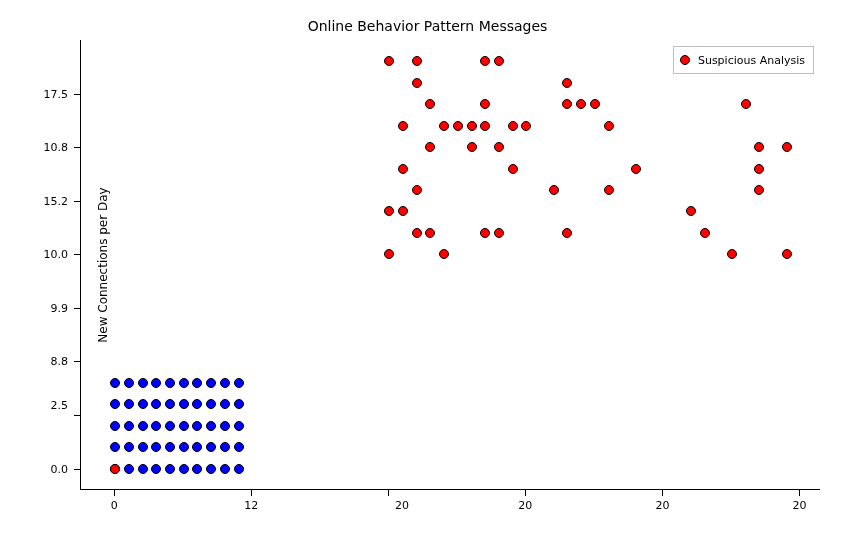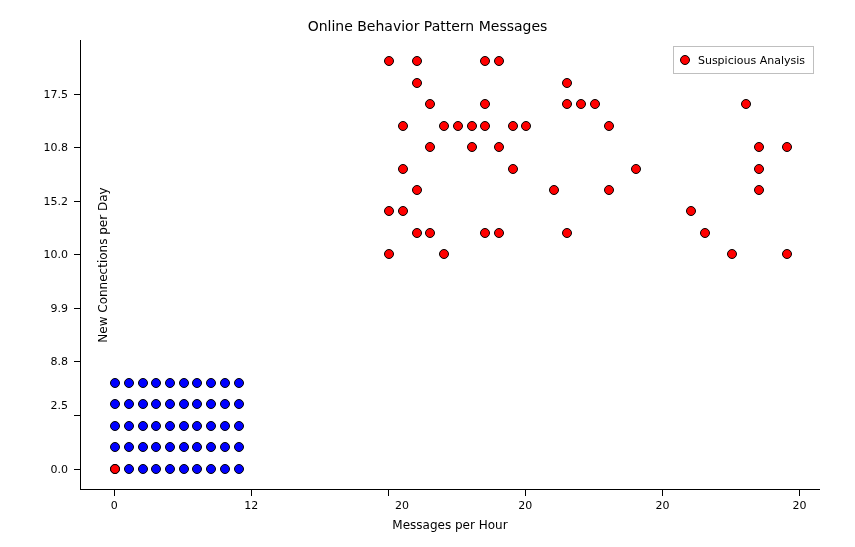--- a/index.html
+++ b/index.html
@@ -216,21 +216,20 @@
         <div class="point" style="left: 609.815px; top: 171.429px; background: rgb(255, 0, 0);"></div>
         <div class="point" style="left: 623.519px; top: 192.857px; background: rgb(255, 0, 0);"></div>
         <div class="point" style="left: 650.926px; top: 214.286px; background: rgb(255, 0, 0);"></div>
         <div class="point" style="left: 664.63px; top: 64.2857px; background: rgb(255, 0, 0);"></div>
         <div class="point" style="left: 678.333px; top: 150px; background: rgb(255, 0, 0);"></div>
         <div class="point" style="left: 678.333px; top: 128.571px; background: rgb(255, 0, 0);"></div>
         <div class="point" style="left: 678.333px; top: 107.143px; background: rgb(255, 0, 0);"></div>
         <div class="point" style="left: 705.741px; top: 214.286px; background: rgb(255, 0, 0);"></div>
         <div class="point" style="left: 705.741px; top: 107.143px; background: rgb(255, 0, 0);"></div>
       </div>
-    <div class="xlabel">Messages per Hour</div>
     <div class="ylabel">New Connections per Day</div>
     <div class="legend">
       <div class="legend-row">
         <span class="legend-marker" style="background: rgb(255, 0, 0);"></span>
         <span>Suspicious Analysis</span>
       </div>
     </div>
   <div class="tick-x" style="left: 34.2593px;"></div>
       <div class="tick-x-label" style="left: 34.2593px;">0</div>
       <div class="tick-x" style="left: 171.296px;"></div>

